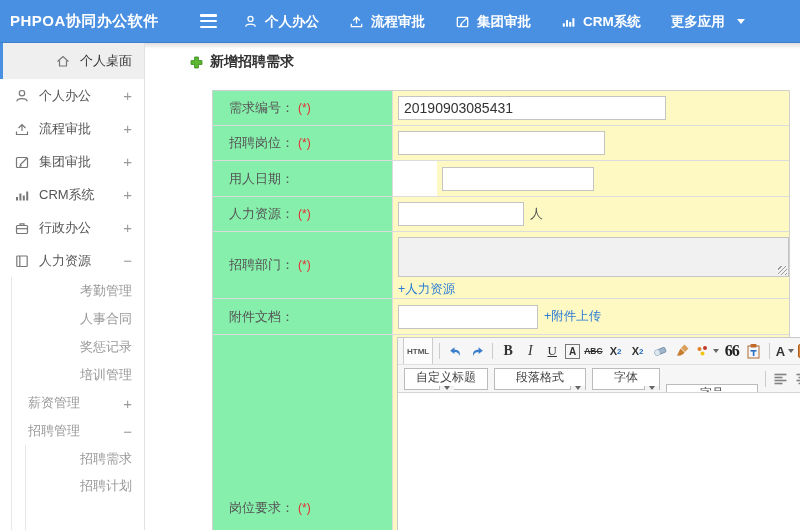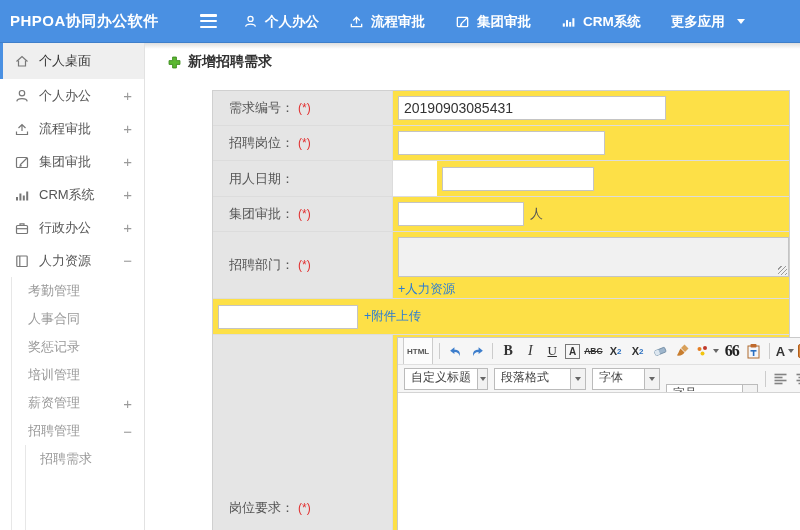--- a/index.html
+++ b/index.html
@@ -11,42 +11,42 @@
   .logo { position:absolute; left:10px; top:0; height:43px; display:flex; align-items:center; color:#fff; font-size:15px; font-weight:bold; letter-spacing:.5px; }
   .burger { position:absolute; left:200px; top:14px; width:17px; height:14px; cursor:pointer; display:flex; flex-direction:column; justify-content:space-between; }
   .burger i { display:block; height:2.5px; background:#fff; border-radius:1px; }
   .hnav { position:absolute; left:243px; top:0; height:43px; display:flex; align-items:center; }
   .hnav-item { display:flex; align-items:center; color:#fff; font-size:13.5px; font-weight:bold; margin-right:30px; cursor:pointer; white-space:nowrap; }
   .hnav-item .hicon { display:flex; margin-right:7px; }
   .caret-w { width:0; height:0; border-left:4.5px solid transparent; border-right:4.5px solid transparent; border-top:5px solid #fff; margin-left:12px; }
 
   
   .sidebar { position:absolute; left:0; top:43px; width:145px; height:487px; background:#fff; border-right:1px solid #e2e2e2; z-index:4; }
-  .side-item { height:33px; display:flex; align-items:center; padding:0 12px 0 14px; font-size:13px; color:#555; cursor:pointer; position:relative; }
+  .side-item { height:33px; display:flex; align-items:center; padding:0 12px 0 14px; font-size:13px; color:#555; cursor:pointer; position:relative;justify-content:flex-end; }
   .side-item.active { height:36px; background:#efefef; border-left:3px solid #4a90e2; padding-left:11px; color:#333; }
   .sicon { width:16px; height:16px; margin-right:9px; display:flex; align-items:center; flex-shrink:0; }
   .exp { margin-left:auto; color:#9a9a9a; font-size:15px; line-height:1; }
   .sub .side-item { height:28px; padding-left:28px; color:#999; }
   .sub2 .side-item { height:27px; padding-left:40px; }
   .guide1 { position:absolute; left:11px; top:234px; bottom:0; width:1px; background:#e7e7e7; }
   .guide2 { position:absolute; left:25px; top:402px; bottom:0; width:1px; background:#e7e7e7; }
 
   
   .main { position:absolute; left:145px; top:43px; width:655px; height:487px; background:#fff; }
   .main::before { content:""; position:absolute; left:0; top:0; right:0; height:6px; background:linear-gradient(#dedede, rgba(255,255,255,0)); pointer-events:none; }
-  .page-title { position:absolute; left:22px; top:10px; display:flex; align-items:center;font-family:Liberation Mono, monospace; }
+  .page-title { position:absolute; left:44px; top:10px; display:flex; align-items:center;font-family:Liberation Mono, monospace; }
   .page-title .ticon { display:flex; margin-right:6px; }
   .page-title .ttext { font-size:14px; font-weight:bold; color:#333; }
 
   
   .ftable { position:absolute; left:67px; top:47px; width:578px; border:1px solid #d0d0d0; border-bottom:none; background:#fff; }
   .frow { display:flex; border-bottom:1px solid #dcdcdc; }
-  .fl { width:180px; flex-shrink:0; background:#e5e5e5; border-right:1px solid #dcdcdc; display:flex; align-items:center; padding-left:16px; font-size:13px; color:#555; }
+  .fl { width:180px; flex-shrink:0; background:#86efac; border-right:1px solid #dcdcdc; display:flex; align-items:center; padding-left:16px; font-size:13px; color:#555; }
   .req { color:#e23030; font-size:12px; margin-left:4px; }
-  .fv { flex:1; display:flex; align-items:center; padding-left:5px; background:#fde047; position:relative; min-width:0; }
+  .fv { flex:1; display:flex; align-items:center; padding-left:5px; background:#fef9c3; position:relative; min-width:0; }
   .tin { height:24px; border:1px solid #c4c4c4; background:#fff; font-size:14px; color:#333; padding:0 5px; font-family:"Liberation Sans","DejaVu Sans",sans-serif; }
   .suffix { font-size:13px; color:#555; margin-left:6px; }
   .blink { color:#2a7cd5; font-size:12.5px; cursor:pointer; text-decoration:none; }
   .fv-col { flex-direction:column; align-items:flex-start; justify-content:flex-start; padding-top:5px; }
   .dept-area { width:391px; height:50px; background:#f1f1f1; border:1px solid #c4c4c4; position:relative; }
   .rs-handle { position:absolute; right:1px; bottom:1px; width:9px; height:9px; background:repeating-linear-gradient(135deg, transparent 0 2px, #9a9a9a 2px 3px); cursor:nwse-resize; }
   .dept-link { margin-top:4px; }
 
   
   .editor { position:absolute; left:4px; top:2px; width:424px; border:1px solid #c9c9c9; background:#fff; }
@@ -59,21 +59,21 @@
   .tb-b { font-family:"Liberation Serif",serif; font-weight:bold; font-size:14px; }
   .tb-i { font-family:"Liberation Serif",serif; font-style:italic; font-size:14px; }
   .tb-u { font-family:"Liberation Serif",serif; font-size:13px; text-decoration:underline; }
   .tb-boxa { border:1px solid #777; font-size:10px; font-weight:bold; height:15px; min-width:15px; }
   .tb-abc { font-size:8.5px; font-weight:bold; text-decoration:line-through; }
   .tb-x { font-size:11px; font-weight:bold; }
   .tb-x sup, .tb-x sub { font-size:8px; color:#2a6fc0; font-weight:bold; }
   .tb-quote { font-family:"Liberation Serif",serif; font-weight:bold; font-size:16px; letter-spacing:-1px; color:#222; }
   .tb-fontcolor { font-size:13px; font-weight:bold; }
   .caret-g { width:0; height:0; border-left:3.5px solid transparent; border-right:3.5px solid transparent; border-top:4px solid #666; margin-left:3px; }
-  .dd { display:inline-flex; height:22px; border:1px solid #bbb; background:#fff; margin:0 3px; cursor:pointer; flex-shrink:0; }
+  .dd { display:inline-flex; height:22px; border:1px solid #bbb; background:#fff; margin:0 3px; align-items:center; cursor:pointer; flex-shrink:0;flex-direction:column; }
   .dd .lbl { padding:0 6px; font-size:12px; color:#444; white-space:nowrap; }
   .dd .db { width:15px; height:100%; border-left:1px solid #bbb; background:#f2f2f2; display:flex; align-items:center; justify-content:center; }
   .ebody { height:300px; background:#fff; }
   .cuticon { width:14px; height:14px; background:#d8833a; border:1px solid #b05f1d; border-radius:2px; flex-shrink:0; margin-left:2px; }
 </style>
 </head>
 <body>
 
 <div class="header">
   <div class="logo">PHPOA协同办公软件</div>
@@ -229,20 +229,23 @@
       <span class="exp">+</span>
     </div>
     <div class="side-item">
       <span>招聘管理</span>
       <span class="exp">−</span>
     </div>
     <div class="sub2">
       <div class="side-item">
         <span>招聘需求</span>
       </div>
+      <div class="side-item">
+        <span>招聘计划</span>
+      </div>
     </div>
   </div>
 </div>
 
 <div class="main">
   <div class="page-title">
     <span class="ticon">
       <svg width="15" height="15" viewBox="0 0 16 16">
           <path d="M6 2.2 h4 v3.8 h3.8 v4 h-3.8 v3.8 h-4 v-3.8 H2.2 v-4 H6 z" fill="#5cb832" stroke="#3f8f1f" stroke-width="1"></path>
         </svg>
@@ -276,21 +279,21 @@
       <div class="fl">
         <span>用人日期：</span>
       </div>
       <div class="fv">
         <input class="tin" style="width: 152px;">
       </div>
     </div>
 
     <div class="frow" style="height:35px;">
       <div class="fl">
-        <span>集团审批：</span>
+        <span>人力资源：</span>
         <span class="req">(*)</span>
       </div>
       <div class="fv">
         <input class="tin" style="width: 126px;">
         <span class="suffix">人</span>
       </div>
     </div>
 
     <div class="frow" style="height:67px;">
       <div class="fl">
@@ -299,20 +302,23 @@
       </div>
       <div class="fv fv-col">
         <div class="dept-area">
           <span class="rs-handle"></span>
         </div>
         <a class="blink dept-link">+人力资源</a>
       </div>
     </div>
 
     <div class="frow" style="height:36px;">
+      <div class="fl">
+        <span>附件文档：</span>
+      </div>
       <div class="fv">
         <input class="tin" style="width: 140px;">
         <a class="blink" style="margin-left:6px;">+附件上传</a>
       </div>
     </div>
 
     <div class="frow" style="height:346px;">
       <div class="fl">
         <span>岗位要求：</span>
         <span class="req">(*)</span>

